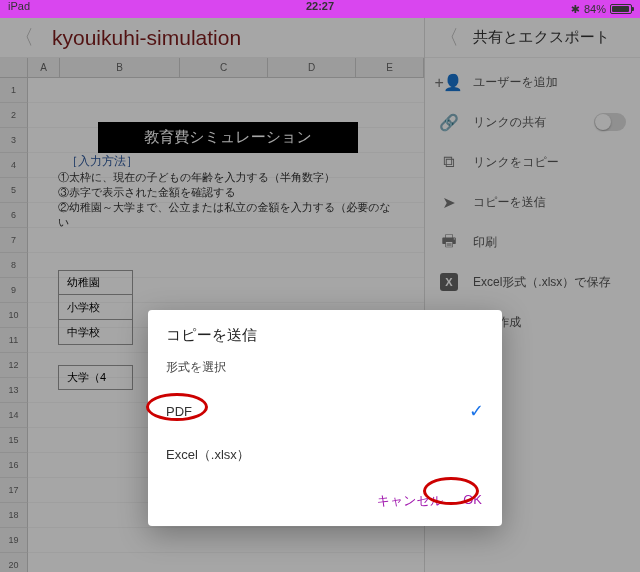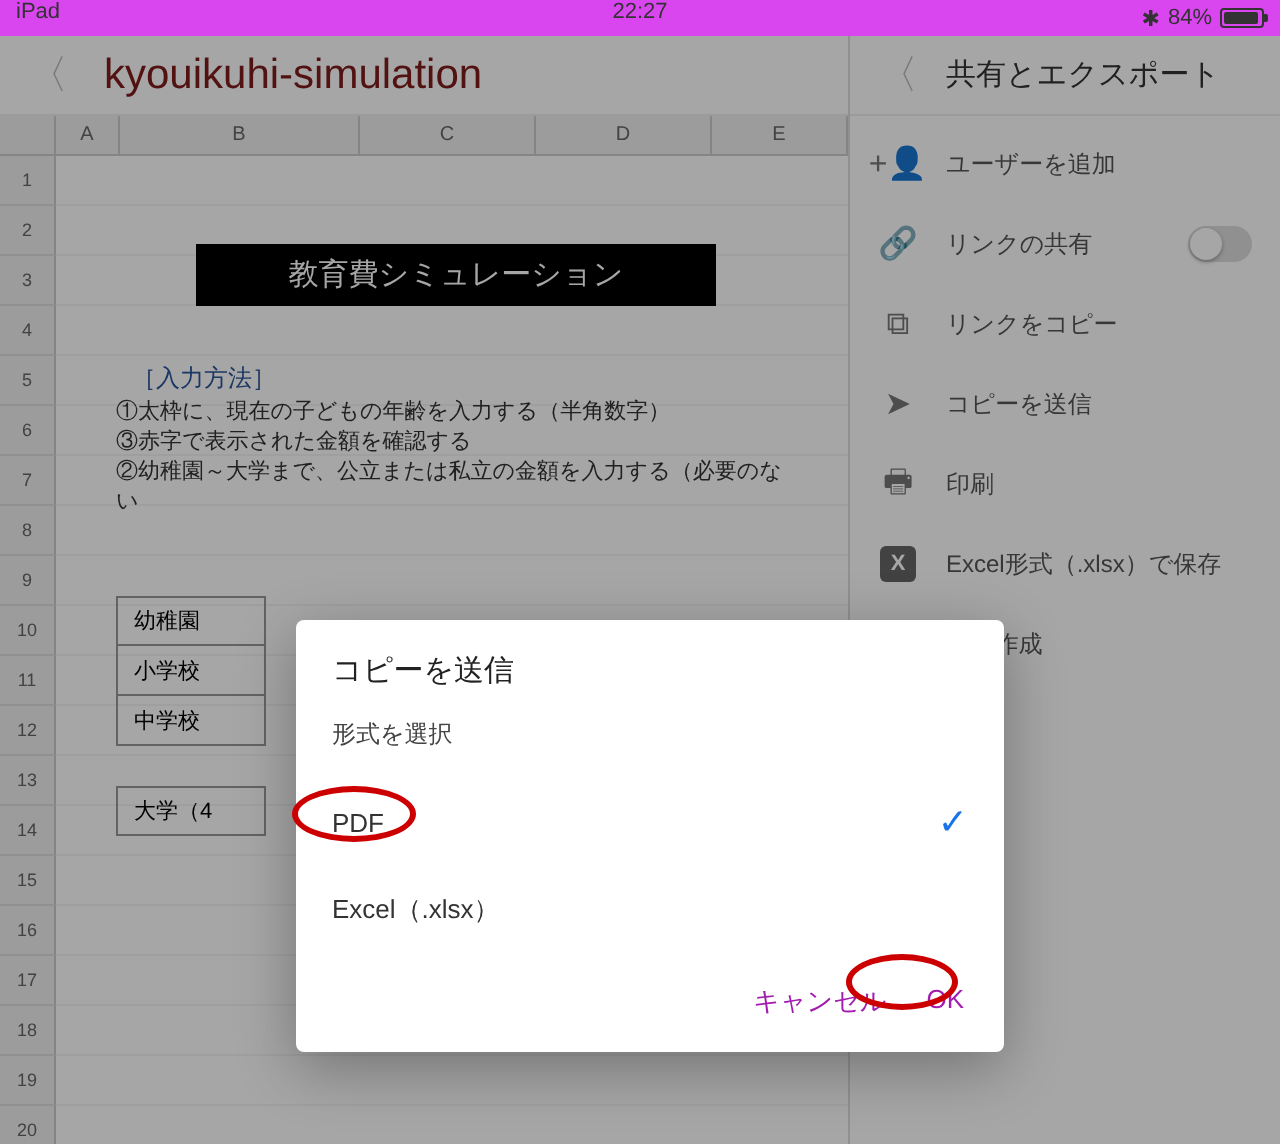--- a/index.html
+++ b/index.html
@@ -1,19 +1,19 @@
 <!DOCTYPE html>
 <html><head>
 <meta charset="utf-8">
 <style>
 *{margin:0;padding:0;box-sizing:border-box;font-family:-apple-system,BlinkMacSystemFont,"Hiragino Sans",sans-serif}
 body{width:640px;height:572px;background:#f8f8f8;position:relative;overflow:hidden}
 .status-bar{height:18px;background:#d946ef;display:flex;justify-content:space-between;padding:0 8px;font-size:11px;color:#333}
 .status-left{flex:1}
-.status-center{flex:1;text-align:center;font-weight:400}
+.status-center{flex:1;text-align:center;font-weight:700}
 .status-right{flex:1;display:flex;justify-content:flex-end;align-items:center;gap:4px}
 .battery-icon{display:inline-block;width:22px;height:10px;border:1px solid #333;border-radius:2px;position:relative}
 .battery-icon::after{content:"";position:absolute;right:-3px;top:2px;width:2px;height:4px;background:#333;border-radius:0 1px 1px 0}
 .battery-fill{position:absolute;left:1px;top:1px;height:6px;width:17px;background:#333;border-radius:1px}
 .main-area{position:relative;height:554px}
 .left-pane{position:absolute;left:0;top:0;width:424px;height:100%;background:#fff}
 .toolbar{height:40px;display:flex;align-items:center;padding:0 12px;gap:16px;border-bottom:1px solid #eee}
 .back-chevron{width:24px;height:24px;display:flex;align-items:center;justify-content:center;color:#bbb;font-size:20px}
 .doc-title{font-size:21px;color:#7f1d1d}
 .sheet{position:relative}
@@ -24,21 +24,21 @@
 .col-h.b{width:120px;flex:none}
 .col-h.c{width:88px;flex:none}
 .col-h.d{width:88px;flex:none}
 .col-h.e{width:68px;flex:none}
 .rows{position:relative}
 .row{display:flex;height:25px}
 .row-num{width:28px;background:#f0f0f0;border-right:1px solid #ccc;border-bottom:1px solid #ddd;font-size:9px;color:#666;display:flex;align-items:center;justify-content:center}
 .cells{flex:1;position:relative;border-bottom:1px solid #f5f5f5}
 .content-area{position:absolute;left:58px;top:36px;width:340px}
 .banner{background:#000;color:#fff;text-align:center;padding:6px 0;font-size:15px;font-weight:500;margin-top:28px;width:260px;margin-left:auto;margin-right:auto}
-.section-label{color:#2a5599;font-size:12px;margin-top:28px;margin-left:8px}
+.section-label{color:#2a5599;font-size:12px;margin-left:8px}
 .instruction{font-size:11px;color:#333;margin-top:0;margin-left:0}
 .table-start{margin-top:40px}
 .tcell{border:1px solid #999;border-top:none;padding:4px 8px;font-size:11px;width:75px;height:25px;display:flex;align-items:center}
 .tcell.first{border-top:1px solid #999}
 .tcell.gap{border-left:none;border-right:none;background:transparent;border-bottom:none;height:20px}
 .right-pane{position:absolute;right:0;top:0;width:216px;height:100%;background:#fff;border-left:1px solid #ddd}
 .rp-header{height:40px;display:flex;align-items:center;padding:0 12px;gap:12px;border-bottom:1px solid #eee}
 .rp-title{font-size:15px;color:#333}
 .rp-list{padding:4px 0}
 .rp-item{display:flex;align-items:center;padding:10px 14px;gap:14px;font-size:12px;color:#555}

